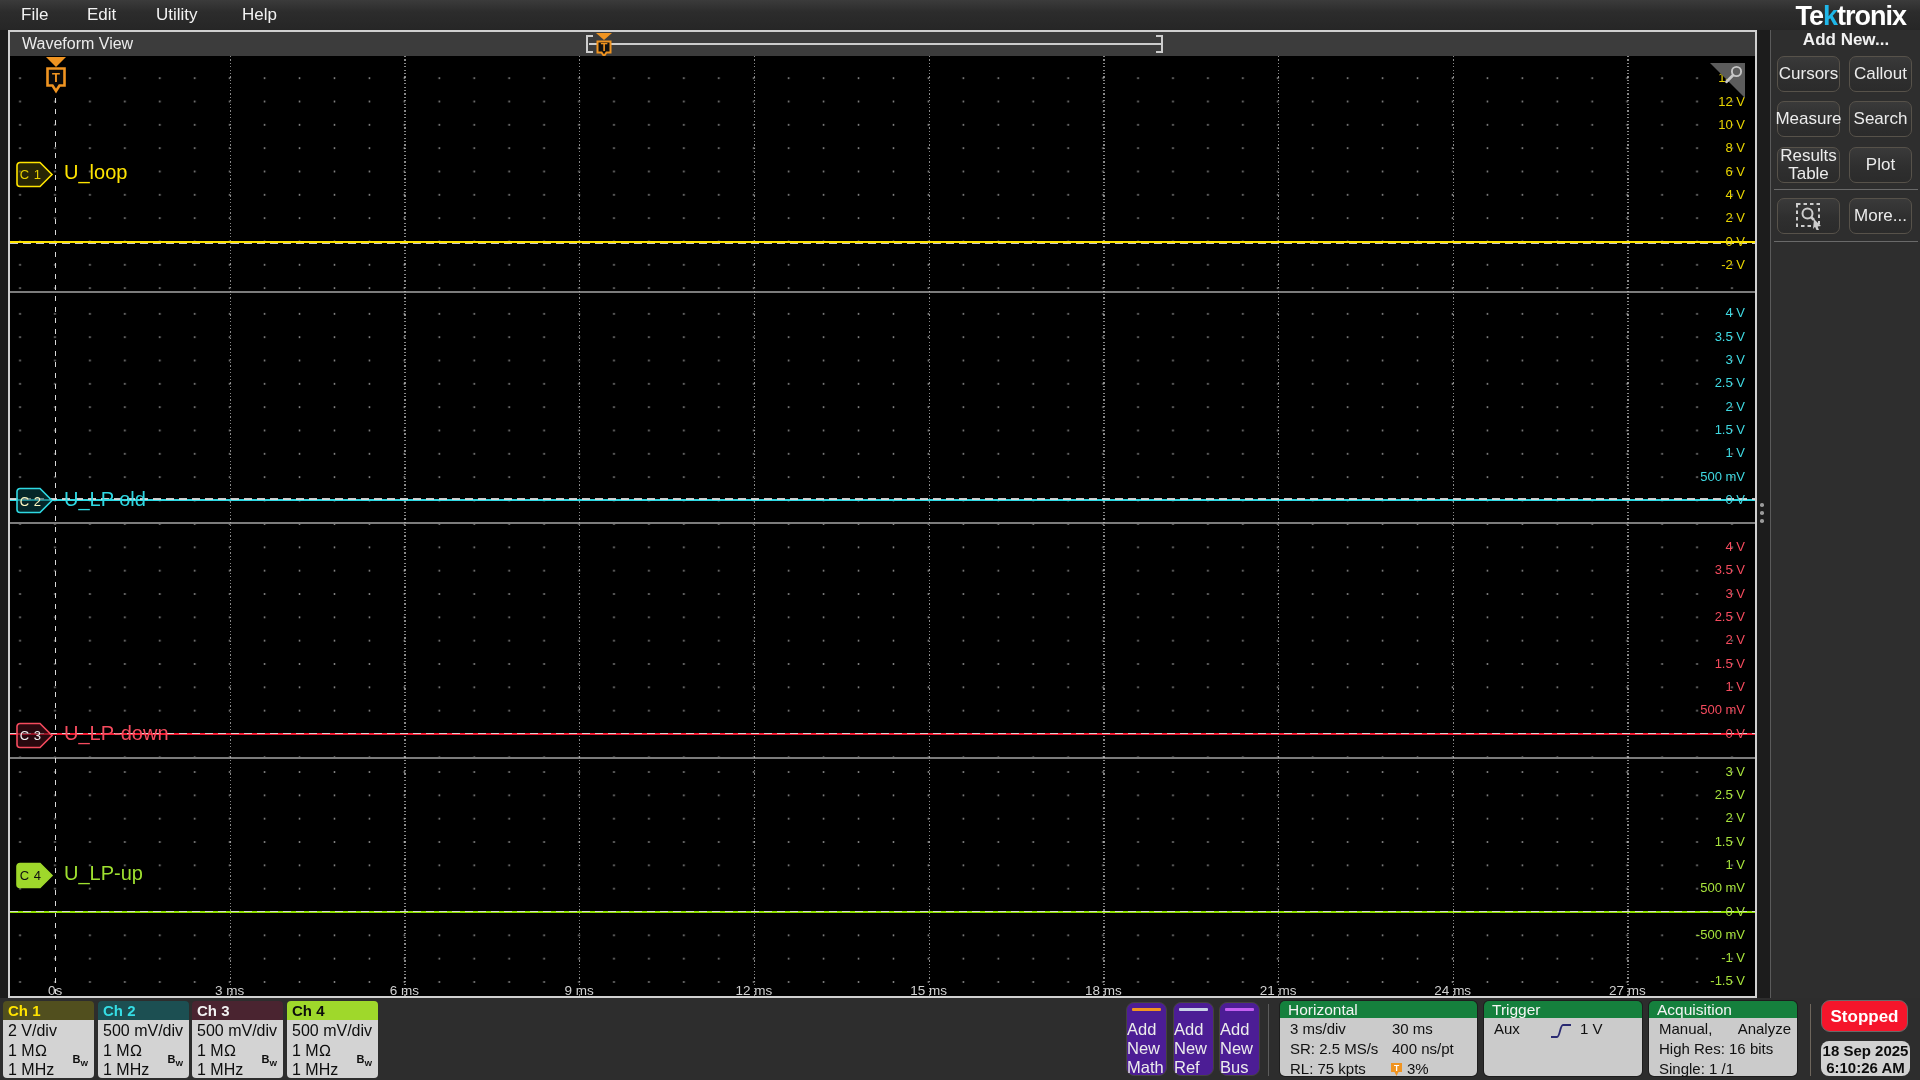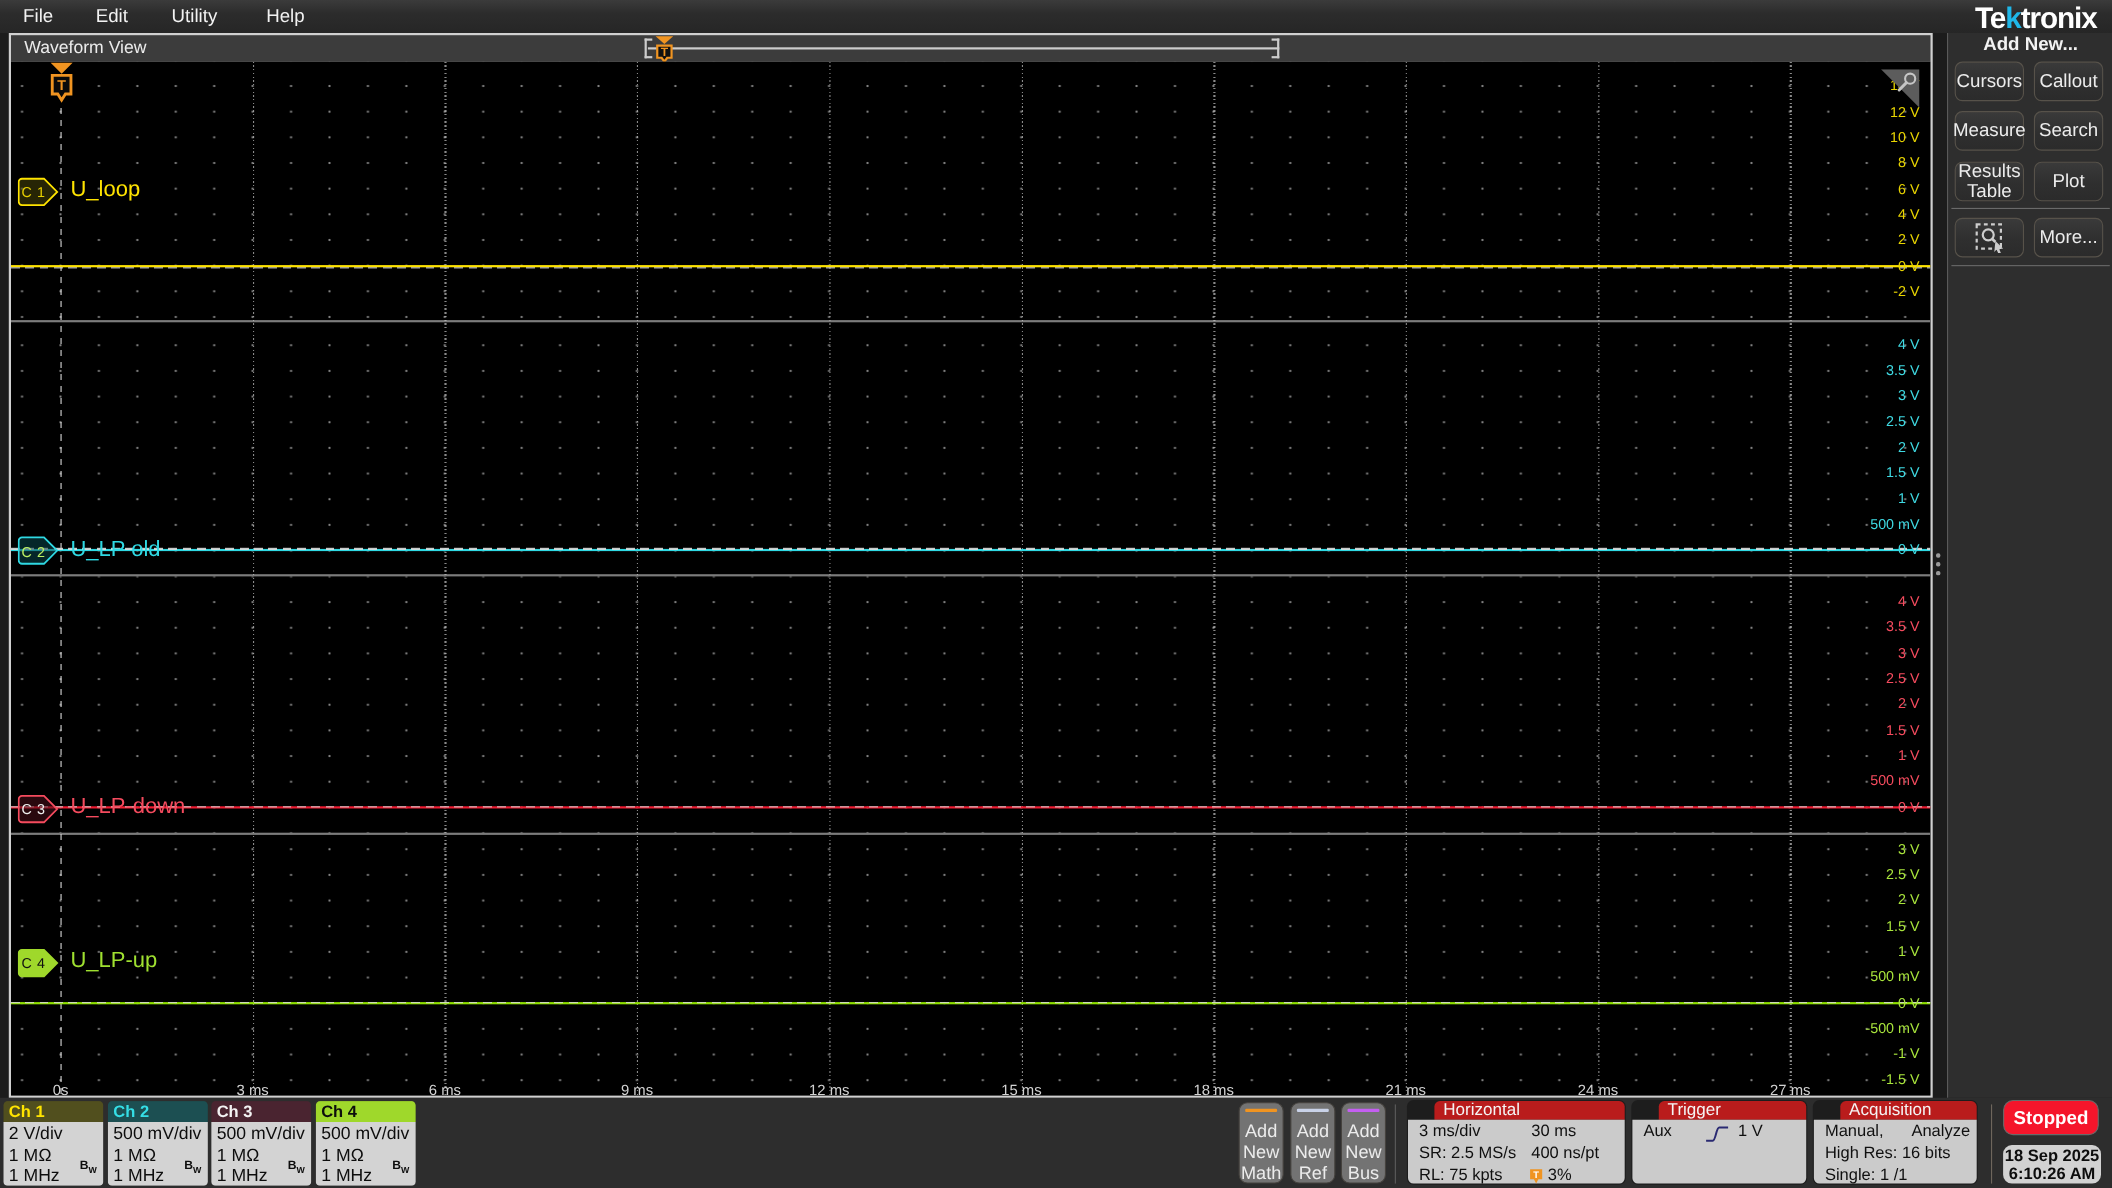--- a/index.html
+++ b/index.html
@@ -38,27 +38,27 @@
 .rsep { position:absolute; left:3px; width:144px; height:1px; background:#6a6a6a; }
 #addnew { position:absolute; left:0; top:0px; width:150px; text-align:center;
   color:#f2f2f2; font-size:17px; font-weight:700; }
 #botbar { left:0; top:998px; width:1920px; height:82px; background:#2d2d2d; }
 .ch { position:absolute; top:3px; width:91px; height:77px; border-radius:4px; overflow:hidden; }
 .chhead { height:19px; font-size:15px; font-weight:700; padding:0 0 0 5px; line-height:19px; }
 .chbody { height:58px; background:#d3d3d3; color:#0d0d0d; font-size:16px; padding:1px 0 0 5px;
   line-height:19.5px; position:relative; }
 .bw { position:absolute; right:6px; bottom:4px; font-size:11px; font-weight:700; color:#0d0d0d;text-align:center; }
 .bw sub { font-size:8px; }
-.addbtn { position:absolute; top:4px; width:41px; height:74px; background:#737373;
+.addbtn { position:absolute; top:4px; width:41px; height:74px; background:#4c1d95;
   border:1px solid #45423e; border-radius:8px; color:#ececec; font-size:16.5px;
-  text-align:center; line-height:19px; padding-top:17px; }
+  text-align:left; line-height:19px; padding-top:17px; }
 .addbtn i { position:absolute; top:5px; left:5px; right:5px; height:3px; border-radius:1px; font-style:normal; }
 .panel { position:absolute; top:2px; height:77px; border-radius:6px; background:#1d1d1d; padding:1px; }
-.phead { height:17px; background:#b91c1c; color:#f4f4f4; font-size:15.5px; padding-left:8px;
-  line-height:17px; border-radius:5px 5px 0 0;margin-left:24px; }
+.phead { height:17px; background:#15803d; color:#f4f4f4; font-size:15.5px; padding-left:8px;
+  line-height:17px; border-radius:5px 5px 0 0; }
 .prow { position:absolute; font-size:15px; color:#101010; }
 #stopped { position:absolute; left:1821px; top:2px; width:87px; height:32px; background:#f5152b;
   border:1px solid #6a6a6a; border-radius:9px; color:#fff; font-weight:700; font-size:17px;
   text-align:center; line-height:31px; }
 #dtbox { position:absolute; left:1821px; top:43px; width:89px; height:35px; background:#d2d2d2;
   border-radius:8px; color:#0d0d0d; font-size:15px; font-weight:700; text-align:center; line-height:17px;
   padding-top:1px; }
 .vdiv { position:absolute; top:6px; height:72px; width:1px; background:#5c5c5c; }
 </style></head><body>
 
@@ -162,21 +162,21 @@
 <svg width="38" height="27" viewBox="0 0 38 27">
 <path d="M4,1.5 h20 l12,12 -12,12 h-20 a3,3 0 0 1 -3,-3 v-18 a3,3 0 0 1 3,-3 z" fill="rgba(78,73,10,0.5)" stroke="#ffe400" stroke-width="1.6"></path>
 </svg>
       <span style="color:#e8d000">C 1</span>
     </div>
 <div class="chlabel" style="top:105px;color:#ffe400">U_loop</div>
 <div class="chbadge" style="top:431px">
 <svg width="38" height="27" viewBox="0 0 38 27">
 <path d="M4,1.5 h20 l12,12 -12,12 h-20 a3,3 0 0 1 -3,-3 v-18 a3,3 0 0 1 3,-3 z" fill="rgba(10,70,75,0.55)" stroke="#2fd9e3" stroke-width="1.6"></path>
 </svg>
-      <span style="color:#bef264">C 2</span>
+      <span style="color:#fef9c3">C 2</span>
     </div>
 <div class="chlabel" style="top:432px;color:#2fd9e3">U_LP old</div>
 <div class="chbadge" style="top:665.5px">
 <svg width="38" height="27" viewBox="0 0 38 27">
 <path d="M4,1.5 h20 l12,12 -12,12 h-20 a3,3 0 0 1 -3,-3 v-18 a3,3 0 0 1 3,-3 z" fill="rgba(75,15,25,0.55)" stroke="#f54b5e" stroke-width="1.6"></path>
 </svg>
       <span style="color:#f0f0f0">C 3</span>
     </div>
 <div class="chlabel" style="top:666px;color:#f54b5e">U_LP-down</div>
 <div class="chbadge" style="top:805.5px">

